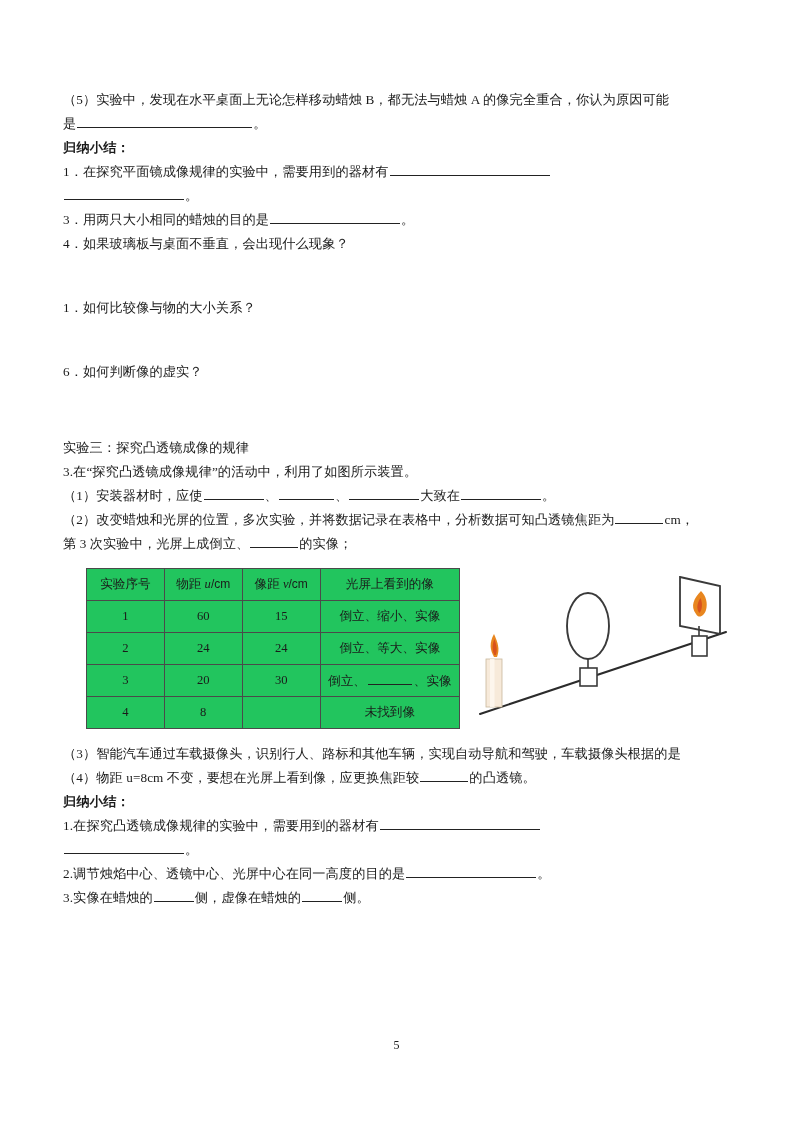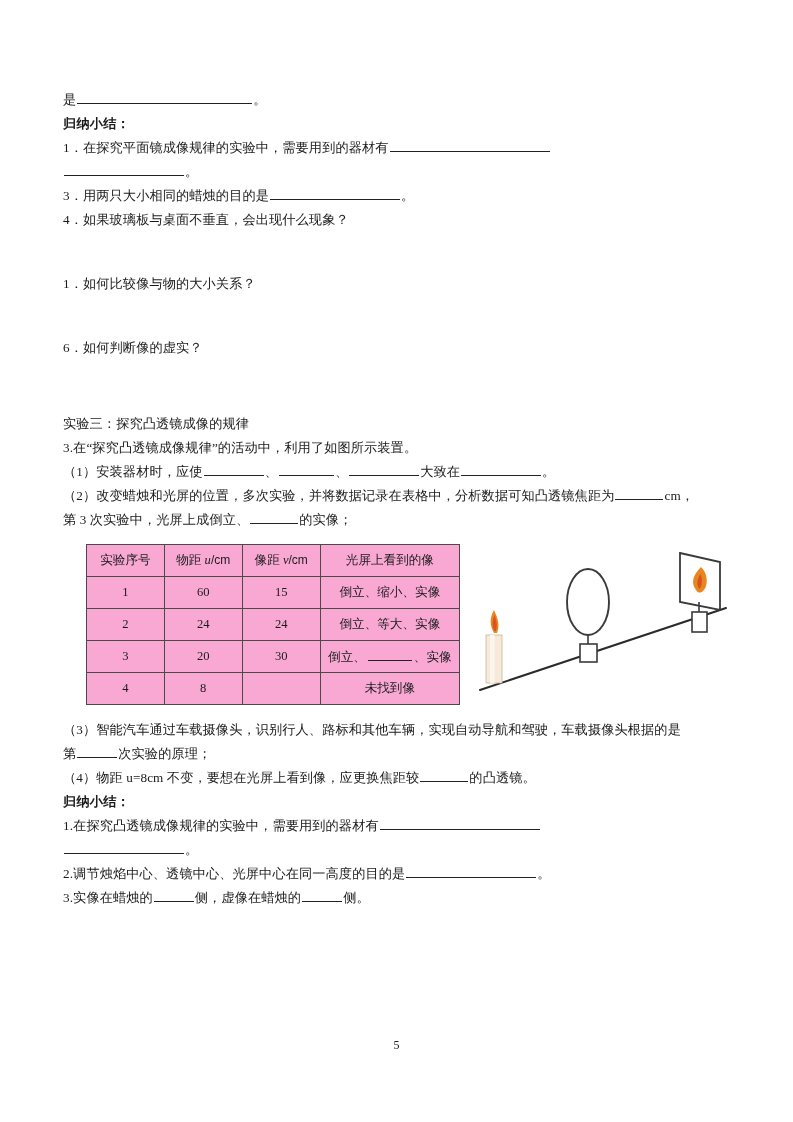--- a/index.html
+++ b/index.html
@@ -68,21 +68,21 @@
     margin-top: 8px;
     height: 178px;
   }
   table.data {
     position: absolute;
     left: 23px;
     top: 4px;
     border-collapse: collapse;
     font-size: 12.6px;
     width: 374px;
-    background: #f9a8d4;
+    background: #22c55e;
   }
   table.data th, table.data td {
     border: 1px solid #4a4a4a;
     text-align: center;
     padding: 0;
     height: 31px;
     font-weight: normal;
     color: #1a1a1a;
   }
   table.data th { font-weight: normal; }
@@ -122,20 +122,21 @@
     font-family: "Liberation Serif","DejaVu Serif",serif;
     color: #1a1a1a;
   }
 </style>
 </head>
 <body>
 
 <div class="page">
   <div class="content">
 
+    <p class="para">（5）实验中，发现在水平桌面上无论怎样移动蜡烛 B，都无法与蜡烛 A 的像完全重合，你认为原因可能</p>
     <p class="para">
       <span>是</span><span class="blank w175"></span><span>。</span>
     </p>
 
     <p class="bold-head">归纳小结：</p>
 
     <p class="para">
       <span>1．在探究平面镜成像规律的实验中，需要用到的器材有</span><span class="blank w160"></span>
     </p>
     <p class="para">
@@ -253,23 +254,20 @@
             <path d="M232.5 34 C 229 39, 228 45, 231.5 49 C 234 46, 235 40, 232.5 34 Z" fill="#d9531e"></path>
             <line x1="231" y1="62" x2="231" y2="72" stroke="#3a3a3a" stroke-width="1.6"></line>
             <rect x="224" y="72" width="15" height="20" fill="#ffffff" stroke="#3a3a3a" stroke-width="1.6"></rect>
           </g>
         </svg>
       </div>
     </div>
 
     <p class="para">（3）智能汽车通过车载摄像头，识别行人、路标和其他车辆，实现自动导航和驾驶，车载摄像头根据的是</p>
     <p class="para">
-      <span>第</span><span class="blank w40"></span><span>次实验的原理；</span>
-    </p>
-    <p class="para">
       <span>（4）物距 u=8cm 不变，要想在光屏上看到像，应更换焦距较</span><span class="blank w48"></span><span>的凸透镜。</span>
     </p>
 
     <p class="bold-head">归纳小结：</p>
 
     <p class="para">
       <span>1.在探究凸透镜成像规律的实验中，需要用到的器材有</span><span class="blank w160"></span>
     </p>
     <p class="para">
       <span class="blank w120"></span><span>。</span>

